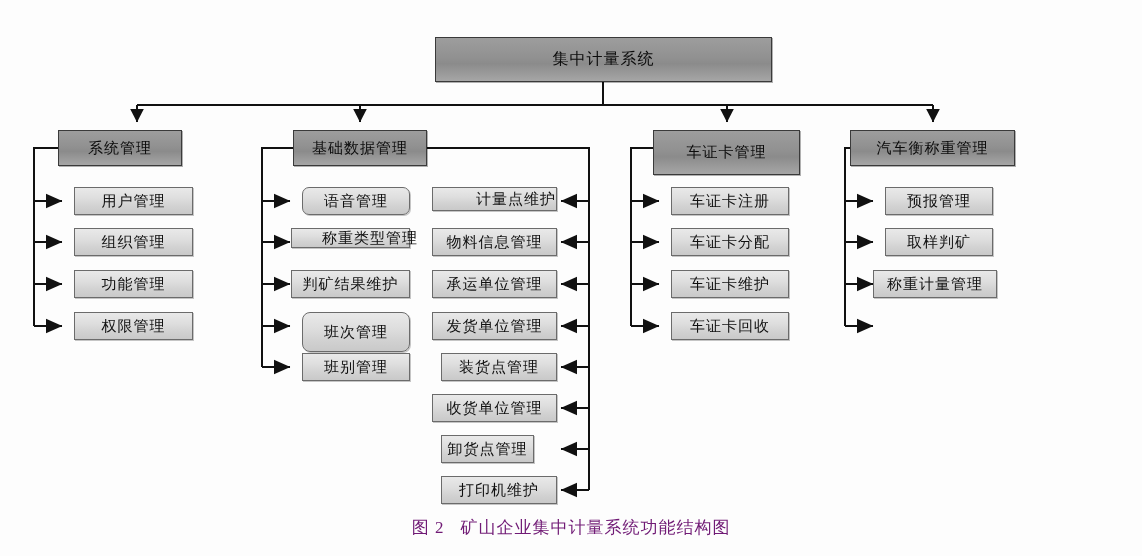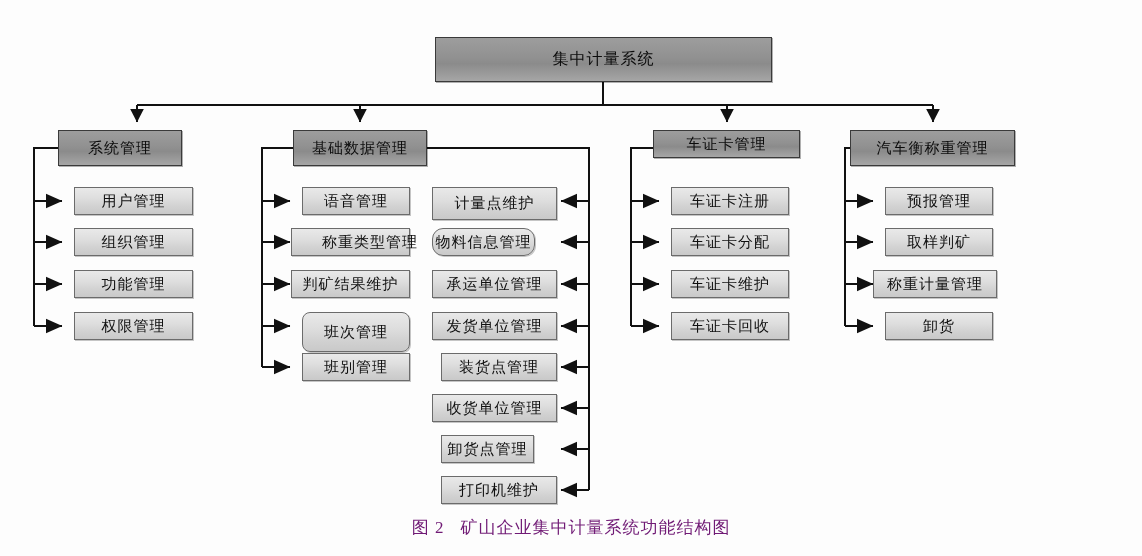--- a/index.html
+++ b/index.html
@@ -138,60 +138,60 @@
   <div class="node dark root" style="left:435px; top:37px; width:337px; height:45px;">
     <span>集中计量系统</span>
   </div>
 
   <div class="node dark" style="left:58px; top:130px; width:124px; height:36px;">
     <span>系统管理</span>
   </div>
   <div class="node dark" style="left:293px; top:130px; width:134px; height:36px;">
     <span>基础数据管理</span>
   </div>
-  <div class="node dark" style="left:653px; top:130px; width:147px; height:28px;">
+  <div class="node dark" style="left:653px; top:130px; width:147px; height:45px;">
     <span>车证卡管理</span>
   </div>
   <div class="node dark" style="left:850px; top:130px; width:165px; height:36px;">
     <span>汽车衡称重管理</span>
   </div>
 
   <div class="node light" style="left:74px; top:187px; width:119px; height:28px;">
     <span>用户管理</span>
   </div>
   <div class="node light" style="left:74px; top:228px; width:119px; height:28px;">
     <span>组织管理</span>
   </div>
   <div class="node light" style="left:74px; top:270px; width:119px; height:28px;">
     <span>功能管理</span>
   </div>
   <div class="node light" style="left:74px; top:312px; width:119px; height:28px;">
     <span>权限管理</span>
   </div>
 
-  <div class="node light" style="left:302px; top:187px; width:108px; height:28px;">
+  <div class="node light" style="left:302px; top:187px; width:108px; height:28px;border-radius:7px;">
     <span>语音管理</span>
   </div>
-  <div class="node light" style="left:291px; top:228px; width:119px; height:28px;padding-left:39px;">
+  <div class="node light" style="left:291px; top:228px; width:119px; height:20px;padding-left:39px;">
     <span>称重类型管理</span>
   </div>
   <div class="node light" style="left:291px; top:270px; width:119px; height:28px;">
     <span>判矿结果维护</span>
   </div>
   <div class="node light" style="left:302px; top:312px; width:108px; height:40px;border-radius:8px;">
     <span>班次管理</span>
   </div>
   <div class="node light" style="left:302px; top:353px; width:108px; height:28px;">
     <span>班别管理</span>
   </div>
 
-  <div class="node light" style="left:432px; top:187px; width:125px; height:33px;">
+  <div class="node light" style="left:432px; top:187px; width:125px; height:24px;justify-content:flex-end;">
     <span>计量点维护</span>
   </div>
-  <div class="node light" style="left:432px; top:228px; width:103px; height:28px;border-radius:11px;">
+  <div class="node light" style="left:432px; top:228px; width:125px; height:28px;">
     <span>物料信息管理</span>
   </div>
   <div class="node light" style="left:432px; top:270px; width:125px; height:28px;">
     <span>承运单位管理</span>
   </div>
   <div class="node light" style="left:432px; top:312px; width:125px; height:28px;">
     <span>发货单位管理</span>
   </div>
   <div class="node light" style="left:441px; top:353px; width:116px; height:28px;">
     <span>装货点管理</span>
@@ -221,21 +221,18 @@
 
   <div class="node light" style="left:885px; top:187px; width:108px; height:28px;">
     <span>预报管理</span>
   </div>
   <div class="node light" style="left:885px; top:228px; width:108px; height:28px;">
     <span>取样判矿</span>
   </div>
   <div class="node light" style="left:873px; top:270px; width:124px; height:28px;">
     <span>称重计量管理</span>
   </div>
-  <div class="node light" style="left:885px; top:312px; width:108px; height:28px;">
-    <span>卸货</span>
-  </div>
 
   <div class="caption">
     <span class="cap-num">图 2</span><span>矿山企业集中计量系统功能结构图</span>
   </div>
 
 </div>
 
 </body></html>

